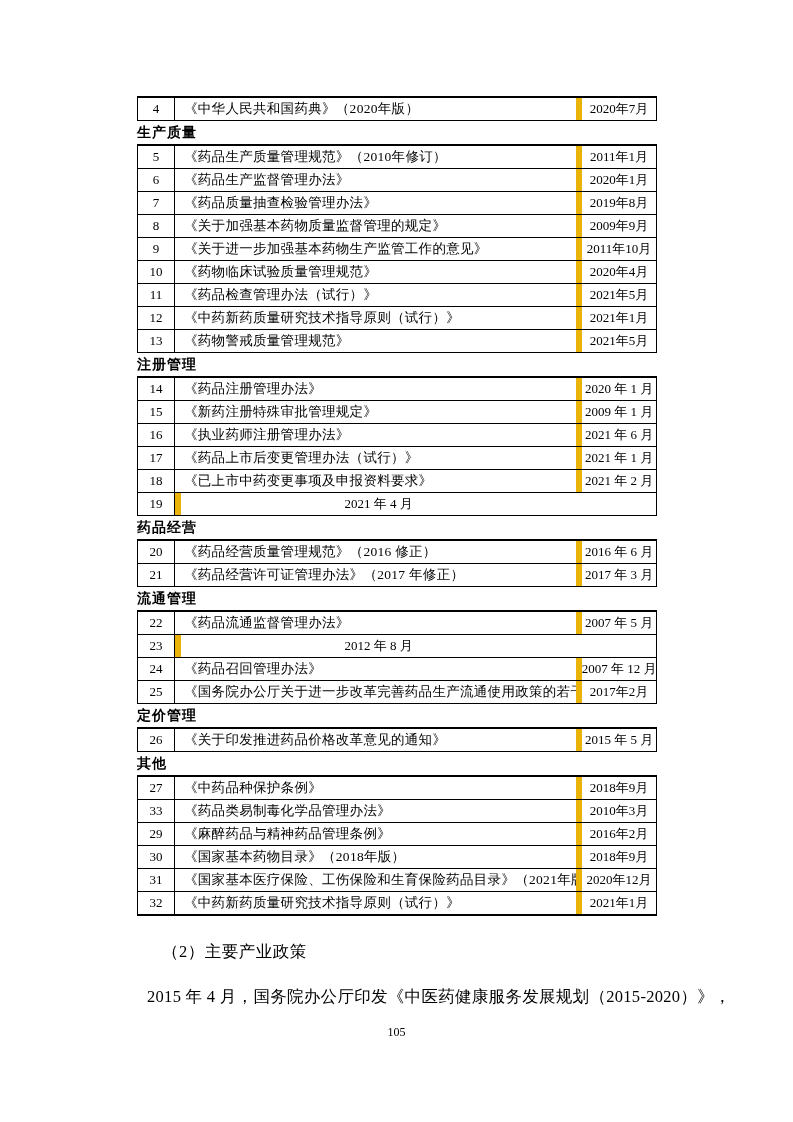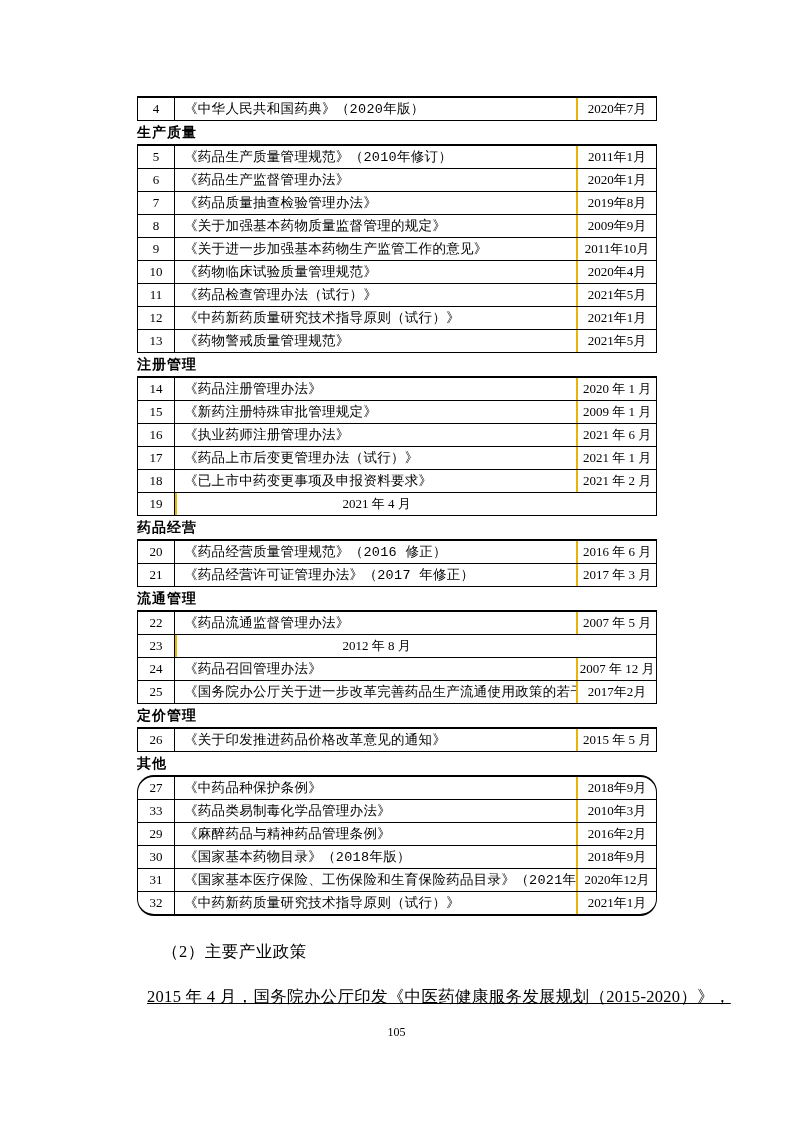--- a/index.html
+++ b/index.html
@@ -26,61 +26,59 @@
     font-size: 14px;
     letter-spacing: 1px;
   }
   .block {
     border: 1px solid #000000;
     border-top-width: 2px;
     box-sizing: border-box;
   }
   .table-wrap .block:last-child {
     border-bottom-width: 2px;
-    border-radius: 17px;
   }
   .row {
     display: grid;
     grid-template-columns: 37px 1fr 80px;
     height: 22px;
   }
   .row + .row { border-top: 1px solid #000000; }
   .cell {
     display: flex;
     align-items: center;
     font-size: 13.5px;
     overflow: hidden;
     white-space: nowrap;
   }
   .cell.no {
     justify-content: center;
     border-right: 1px solid #000000;
     font-size: 13px;
   }
-  .cell.name { padding-left: 9px; letter-spacing: 0.3px; font-family: Liberation Mono, monospace; }
+  .cell.name { padding-left: 9px; letter-spacing: 0.3px; }
   .cell.date {
     justify-content: center;
-    border-left: 2px solid #eab308;
+    border-left: 6px solid #eab308;
     font-size: 13px;
   }
   .body-heading {
     position: absolute;
     left: 162px;
     top: 941px;
     font-size: 16.5px;
     letter-spacing: 0.5px;
   }
   .body-paragraph {
     position: absolute;
     left: 147px;
     top: 986px;
     font-size: 16.5px;
     letter-spacing: 0.3px;
     white-space: nowrap;
-    text-decoration: underline;
   }
   .page-number {
     position: absolute;
     left: 0;
     right: 0;
     top: 1025px;
     text-align: center;
     font-size: 12px;
   }
 </style>

